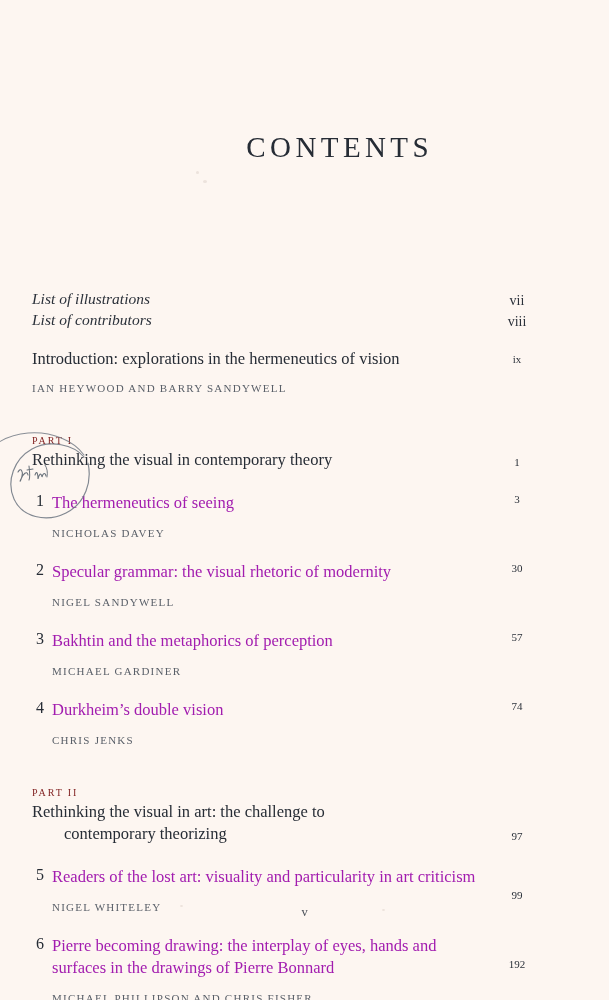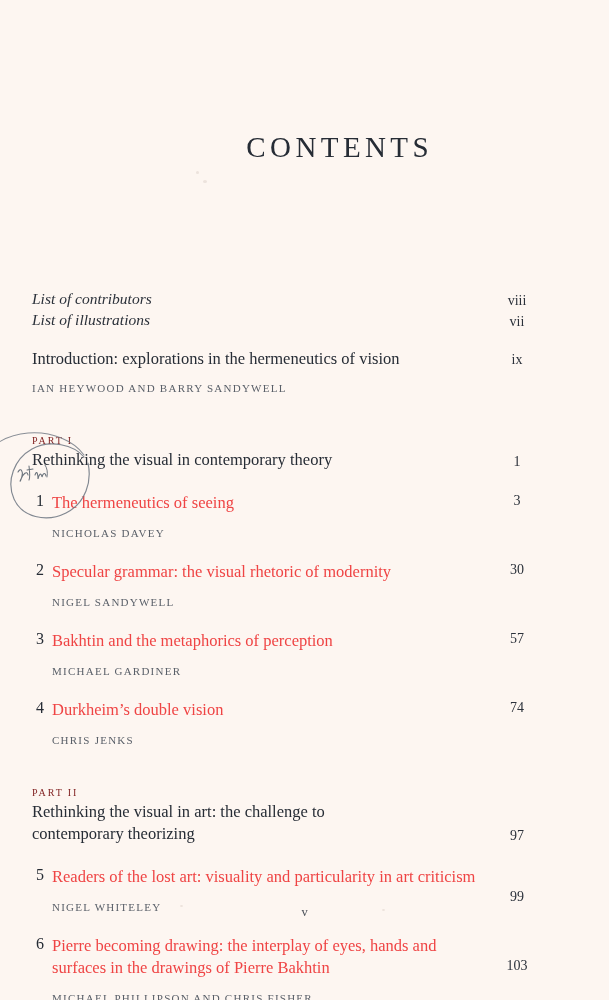--- a/index.html
+++ b/index.html
@@ -49,21 +49,21 @@
     position: relative;
     min-height: 17px;
   }
 
   
   .pg {
     position: absolute;
     right: 30px;
     width: 60px;
     text-align: center;
-    font-size: 14px;
+    font-size: 11px;
     color: #2b313a;
     top: 0;
   }
 
   .front-line {
     font-style: italic;
     font-size: 15.5px;
     line-height: 21px;
     color: #2b313a;
   }
@@ -99,38 +99,38 @@
     line-height: 17px;
   }
 
   .part-title {
     font-size: 16.5px;
     line-height: 22px;
     color: #262c35;
     position: relative;
   }
   .part-title .pg { top: 2px; }
-  .part-title-l2 { position: relative; }
+  .part-title-l2 { position: relative; margin-left: 32px; }
 
   .chapter {
     margin-top: 21px;
     position: relative;
     padding-left: 20px;
   }
   .chapter .num {
     position: absolute;
     left: 4px;
     top: 0;
     font-size: 16px;
     color: #262c35;
   }
   .chapter .ctitle {
     font-size: 16.5px;
     line-height: 22px;
-    color: #ef4444;
+    color: #a21caf;
     max-width: 430px;
   }
   .chapter .pg { top: 1px; }
   .chapter.two-line .pg { top: 23px; }
 
   
   .folio {
     position: absolute;
     top: 905px;
     left: 0;
@@ -161,26 +161,26 @@
 </head>
 <body>
 
 <div class="page">
 
   <div class="page-title">CONTENTS</div>
 
   <div class="toc">
 
     <div class="row front-line">
+      <span>List of illustrations</span>
+      <span class="pg">vii</span>
+    </div>
+    <div class="row front-line">
       <span>List of contributors</span>
       <span class="pg">viii</span>
-    </div>
-    <div class="row front-line">
-      <span>List of illustrations</span>
-      <span class="pg">vii</span>
     </div>
 
     <div class="gap-intro"></div>
 
     <div class="row">
       <div class="intro-title">
         <span>Introduction: explorations in the hermeneutics of vision</span>
         <span class="pg">ix</span>
       </div>
       <div class="authors">IAN HEYWOOD AND BARRY SANDYWELL</div>
@@ -239,24 +239,24 @@
           <span>criticism</span>
         </div>
         <div class="authors">NIGEL WHITELEY</div>
         <span class="pg">99</span>
       </div>
 
       <div class="chapter two-line">
         <span class="num">6</span>
         <div class="ctitle">
           <span>Pierre becoming drawing: the interplay of eyes, hands and</span>
-          <span>surfaces in the drawings of Pierre Bakhtin</span>
+          <span>surfaces in the drawings of Pierre Bonnard</span>
         </div>
         <div class="authors">MICHAEL PHILLIPSON AND CHRIS FISHER</div>
-        <span class="pg">103</span>
+        <span class="pg">192</span>
       </div>
     </div>
 
   </div>
 
   <div class="annotation">
     <svg width="150" height="110" viewBox="0 0 150 110" fill="none">
       <path d="M88 38 C92 56, 86 78, 66 88 C46 98, 22 92, 14 74
                C6 56, 14 34, 32 24 C50 14, 74 20, 84 32" stroke="#6b7480" stroke-width="1.15" stroke-linecap="round" fill="none" opacity="0.85"></path>
       <path d="M84 30 C74 16, 52 6, 28 8 C14 9, 2 14, -8 22" stroke="#6b7480" stroke-width="1.05" stroke-linecap="round" fill="none" opacity="0.8"></path>

